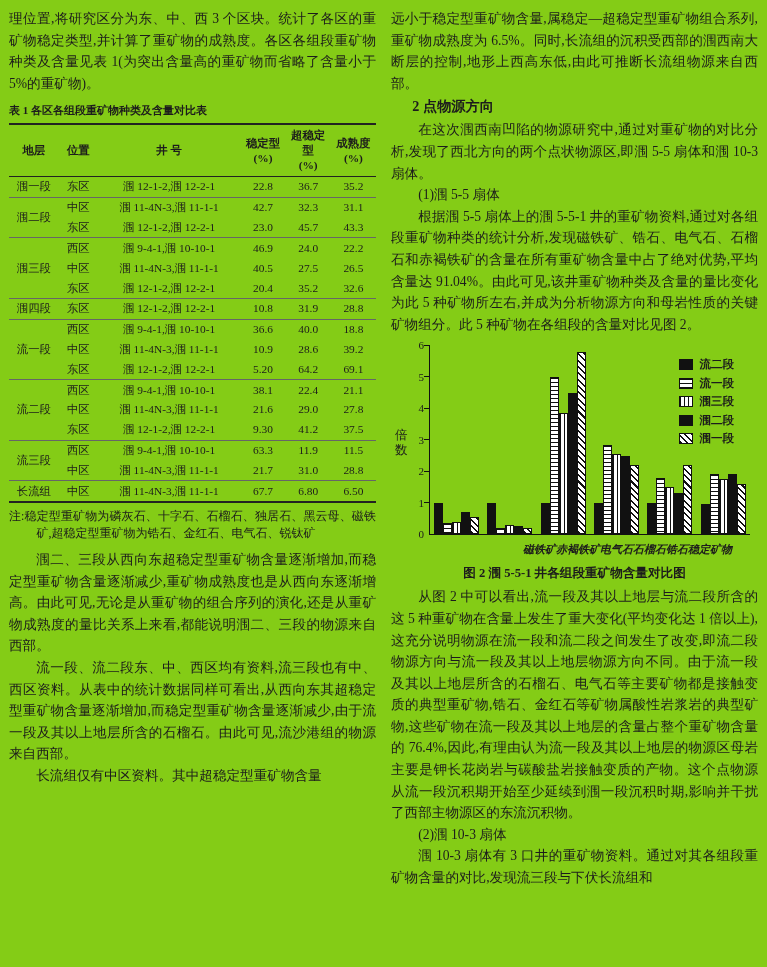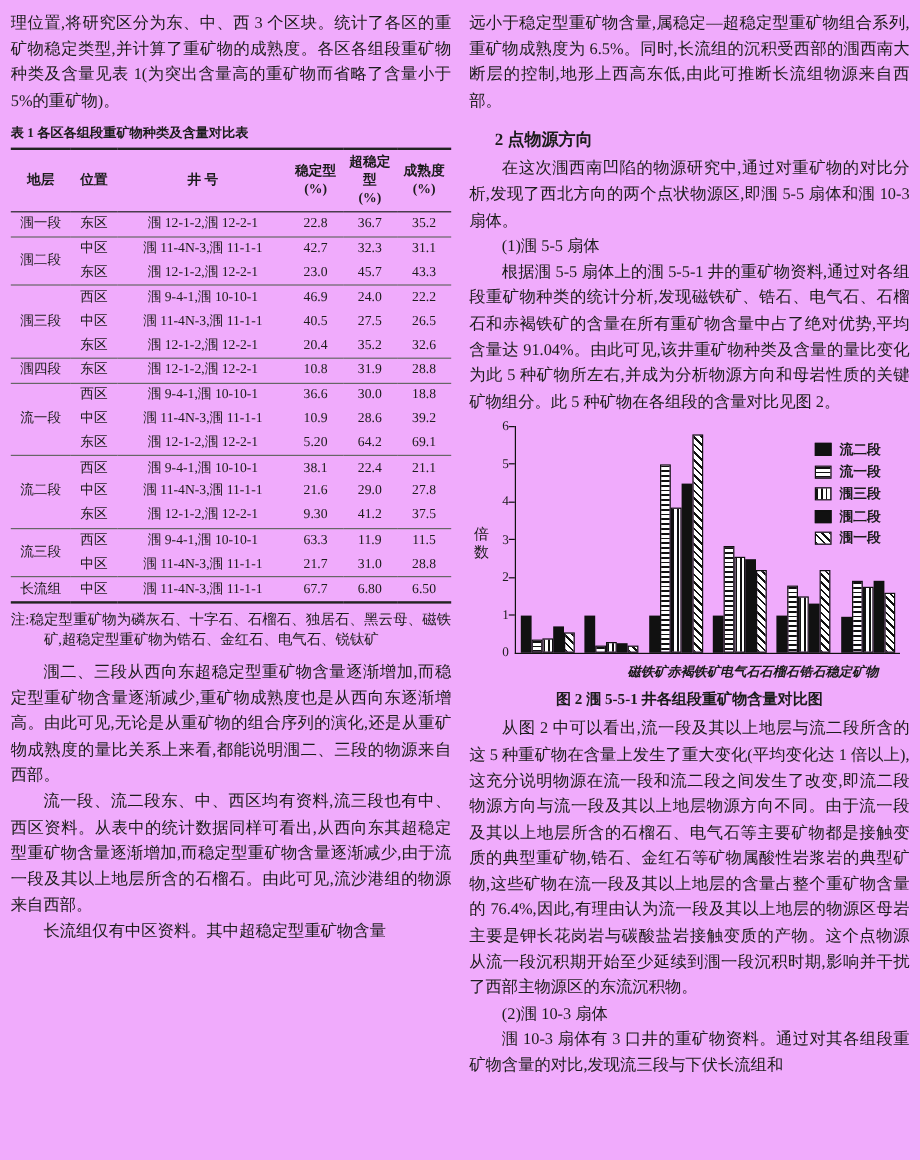--- a/index.html
+++ b/index.html
@@ -1,39 +1,39 @@
 <!DOCTYPE html>
 <html><head>
 <meta charset="utf-8">
 <style>
   html,body{margin:0;padding:0;background:#d9d9d9;}
   .page{
     position:relative;width:767px;height:967px;box-sizing:border-box;
-    background:#f0abfc;color:#1c1c1c;overflow:hidden;
+    background:#84cc16;color:#1c1c1c;overflow:hidden;
     font-family:"Liberation Serif","DejaVu Serif",serif;
     display:flex;gap:15px;padding:8px 9px 2px 9px;
   }
   .col{width:50%;min-width:0;}
   p.body{margin:0;font-size:13.6px;line-height:21.6px;text-align:justify;text-indent:2em;}
   p.cont{text-indent:0;}
   
   .tbl-title{font-weight:bold;text-align:left;font-size:11px;margin:9px 0 5px 0;}
   table.minerals{border-collapse:collapse;width:100%;
     border-top:2px solid #222;border-bottom:2px solid #222;font-size:11.4px;}
   table.minerals th,table.minerals td{padding:2.5px 1px;text-align:center;line-height:1.3;font-weight:normal;}
   table.minerals thead tr{border-bottom:1.2px solid #222;}
   table.minerals thead th{font-weight:bold;padding:3px 1px;}
   table.minerals tr.group-first td{border-top:1px solid #666;}
   .c-layer{width:49px;} .c-pos{width:38px;} .c-wells{width:142px;white-space:nowrap;}
   .c-num{width:44px;}
   .unit{display:block;font-weight:bold;}
   .tbl-note{font-size:12px;line-height:16.5px;margin:5px 0 8px 0;
     padding-left:2.3em;text-indent:-2.3em;text-align:justify;}
   
-  .sec-heading{font-weight:bold;font-size:14.2px;margin:13px 0 3px 0;padding-left:1.5em;}
+  .sec-heading{font-weight:bold;font-size:14.2px;margin:3px 0 3px 0;padding-left:1.5em;}
   
   .figure{margin:4px 0 4px 0;}
   .chart{position:relative;height:222px;margin:2px 0 0 2px;}
   .chart-plot{position:absolute;left:36px;right:8px;top:6px;bottom:26px;
     border-left:1.6px solid #111;border-bottom:1.6px solid #111;
     display:flex;align-items:flex-end;justify-content:space-around;}
   .bar-group{display:flex;align-items:flex-end;height:100%;}
   .bar{width:9px;box-sizing:border-box;}
   .pat-solid{background:#111;}
   .pat-hlines{background:repeating-linear-gradient(180deg,#111 0 1.5px,#fff 1.5px 4px);border:1px solid #111;}
@@ -123,21 +123,21 @@
             <td class="c-wells">涠 12-1-2,涠 12-2-1</td>
             <td class="c-num">10.8</td>
             <td class="c-num">31.9</td>
             <td class="c-num">28.8</td>
           </tr>
           <tr class="group-first">
             <td rowspan="3" class="c-layer">流一段</td>
             <td class="c-pos">西区</td>
             <td class="c-wells">涠 9-4-1,涠 10-10-1</td>
             <td class="c-num">36.6</td>
-            <td class="c-num">30.0</td>
+            <td class="c-num">40.0</td>
             <td class="c-num">18.8</td>
           </tr>
           <tr>
             <td class="c-pos">中区</td>
             <td class="c-wells">涠 11-4N-3,涠 11-1-1</td>
             <td class="c-num">10.9</td>
             <td class="c-num">28.6</td>
             <td class="c-num">39.2</td>
           </tr>
           <tr>

